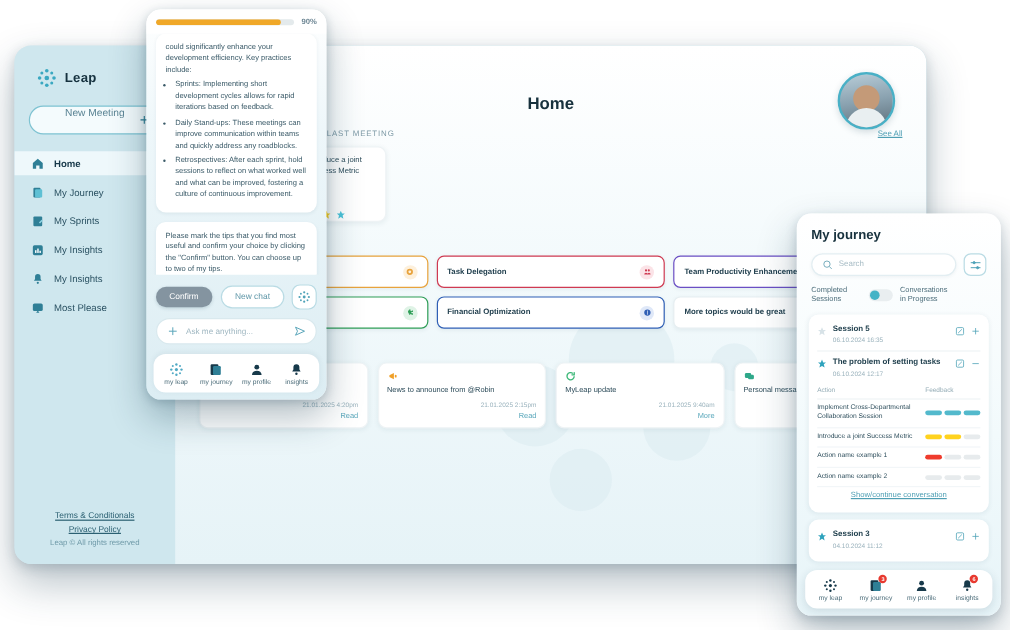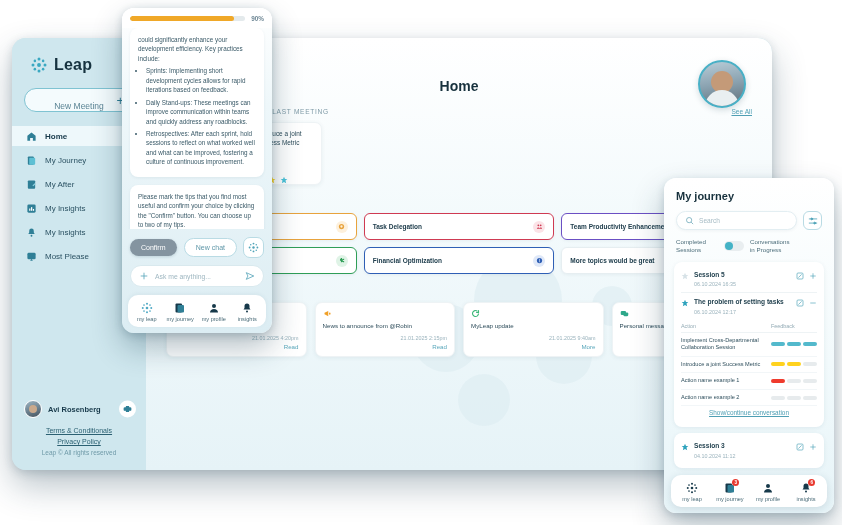--- a/index.html
+++ b/index.html
@@ -20,27 +20,27 @@
     box-shadow: 0 16px 34px rgba(25,60,80,.30), 0 3px 10px rgba(25,60,80,.18);
     overflow: hidden;
   }
   .sidebar {
     position: absolute; left: 0; top: 0; width: 134px; height: 100%;
     background: #cfe7ee;
     display: flex; flex-direction: column;
   }
   .brand { display: flex; align-items: center; gap: 6px; padding: 18px 0 0 18px; }
   .brand-mark { width: 18px; height: 18px; position: relative; }
-  .brand-name { font-size: 16px; font-weight: 700; color: #16323f; letter-spacing: .2px; }
+  .brand-name { font-size: 11px; font-weight: 700; color: #16323f; letter-spacing: .2px; }
 
   .new-meeting {
     margin: 14px 12px 0 12px; height: 24px;
     border: 1px solid #7fc3d2; border-radius: 13px;
     background: #f4fbfd;
-    display: flex; align-items: flex-end; justify-content: center;
+    display: flex; align-items: flex-start; justify-content: center;
     position: relative;
     font-size: 8.5px; color: #5a8494;
   }
   .new-meeting .plus {
     position: absolute; right: 9px; top: 50%; transform: translateY(-50%);
     font-size: 13px; color: #2f7f96; line-height: 1; font-weight: 300;
   }
 
   .nav { margin-top: 12px; display: flex; flex-direction: column; }
   .nav-item {
@@ -348,21 +348,21 @@
           </span>
           <span>My Journey</span>
         </div>
         <div class="nav-item">
           <span class="nav-ico">
             <svg viewBox="0 0 24 24" fill="currentColor">
                 <rect x="4" y="3" width="16" height="18" rx="2"></rect>
                 <path d="M14 14l5-5 2 2-5 5z" fill="#8fd3e2"></path>
               </svg>
           </span>
-          <span>My After</span>
+          <span>My Sprints</span>
         </div>
         <div class="nav-item">
           <span class="nav-ico">
             <svg viewBox="0 0 24 24" fill="currentColor">
                 <rect x="3" y="3" width="18" height="18" rx="3"></rect>
                 <rect x="7" y="12" width="2.6" height="5" fill="#fff"></rect>
                 <rect x="11" y="9" width="2.6" height="8" fill="#fff"></rect>
                 <rect x="15" y="13" width="2.6" height="4" fill="#fff"></rect>
               </svg>
           </span>
@@ -382,29 +382,20 @@
             <svg viewBox="0 0 24 24" fill="currentColor">
                 <rect x="3" y="4" width="18" height="14" rx="3"></rect>
                 <path d="M9 21l3-4 3 4z"></path>
               </svg>
           </span>
           <span>Most Please</span>
         </div>
       </div>
 
       <div class="side-foot">
-        <div class="user-row">
-          <span class="avatar-sm"></span>
-          <span class="user-name">Avi Rosenberg</span>
-          <span class="gear-btn">
-            <svg viewBox="0 0 24 24" fill="currentColor">
-                <path d="M12 8a4 4 0 1 0 0 8 4 4 0 0 0 0-8zm9 4 2-1.5-2-3.5-2.4.8a7.6 7.6 0 0 0-2-1.2L16 4H8l-.6 2.6a7.6 7.6 0 0 0-2 1.2L3 7 1 10.5 3 12l-2 1.5L3 17l2.4-.8c.6.5 1.3.9 2 1.2L8 20h8l.6-2.6c.7-.3 1.4-.7 2-1.2L21 17l2-3.5z"></path>
-              </svg>
-          </span>
-        </div>
         <div class="legal">
           <a>Terms &amp; Conditionals</a>
           <a>Privacy Policy</a>
           <a class="copy">Leap © All rights reserved</a>
         </div>
       </div>
     </div>
 
     <div class="main">
       <svg class="watermark" viewBox="0 0 626 432" preserveAspectRatio="none">

